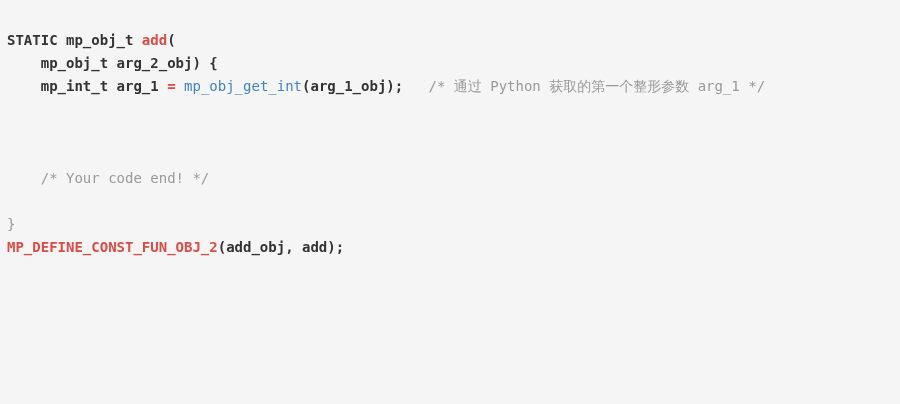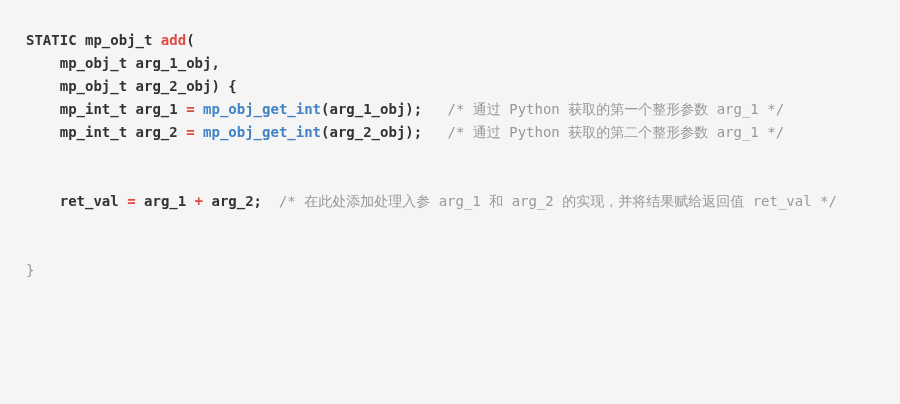--- a/index.html
+++ b/index.html
@@ -9,47 +9,46 @@
   body {
     width: 900px;
     height: 404px;
     overflow: hidden;
     background: #f5f5f5;
   }
   .code-block {
     box-sizing: border-box;
     width: 900px;
     height: 404px;
-    padding: 29px 10px 10px 26px;
+    padding: 29px 10px 10px 7px;
   }
   .code-lines {
     font-family: "DejaVu Sans Mono", "Liberation Mono", monospace;
     font-size: 14px;
     line-height: 23px;
   }
   .line {
     white-space: pre;
     min-height: 23px;
   }
   .tk-p { color: var(--c-plain);   font-weight: bold; }
   .tk-r { color: var(--c-red);     font-weight: bold; }
-  .tk-b { color: var(--c-blue);    font-weight: bold; }
+  .tk-b { color: var(--c-blue);    font-weight: normal; }
   .tk-c { color: var(--c-comment); font-weight: normal; }
   .tk-g { color: var(--c-gray);    font-weight: normal; }
 </style>
 </head>
 <body style="background: rgb(245, 245, 245);">
 
 <div class="code-block">
   <div class="code-lines" id="code-lines">
       <div class="line"><span class="tk-p">STATIC mp_obj_t </span><span class="tk-r">add</span><span class="tk-p">(</span></div>
-      <div class="line"><span class="tk-p">    mp_obj_t arg_1_obj,</span></div>
       <div class="line"><span class="tk-p">    mp_obj_t arg_2_obj) {</span></div>
       <div class="line"><span class="tk-p">    mp_int_t arg_1 </span><span class="tk-r">=</span><span class="tk-p"> </span><span class="tk-b">mp_obj_get_int</span><span class="tk-p">(arg_1_obj);</span><span class="tk-c">   /* 通过 Python 获取的第一个整形参数 arg_1 */</span></div>
-      <div class="line"><span class="tk-p">    mp_int_t arg_2 </span><span class="tk-r">=</span><span class="tk-p"> </span><span class="tk-b">mp_obj_get_int</span><span class="tk-p">(arg_2_obj);</span><span class="tk-c">   /* 通过 Python 获取的第二个整形参数 arg_1 */</span></div>
       <div class="line"></div>
       <div class="line"></div>
-      <div class="line"><span class="tk-p">    ret_val </span><span class="tk-r">=</span><span class="tk-p"> arg_1 </span><span class="tk-r">+</span><span class="tk-p"> arg_2;</span><span class="tk-c">  /* 在此处添加处理入参 arg_1 和 arg_2 的实现，并将结果赋给返回值 ret_val */</span></div>
       <div class="line"></div>
+      <div class="line"><span class="tk-c">    /* Your code end! */</span></div>
       <div class="line"></div>
       <div class="line"><span class="tk-g">}</span></div>
+      <div class="line"><span class="tk-r">MP_DEFINE_CONST_FUN_OBJ_2</span><span class="tk-p">(add_obj, add);</span></div>
     </div>
 </div>
 
 </body></html>

